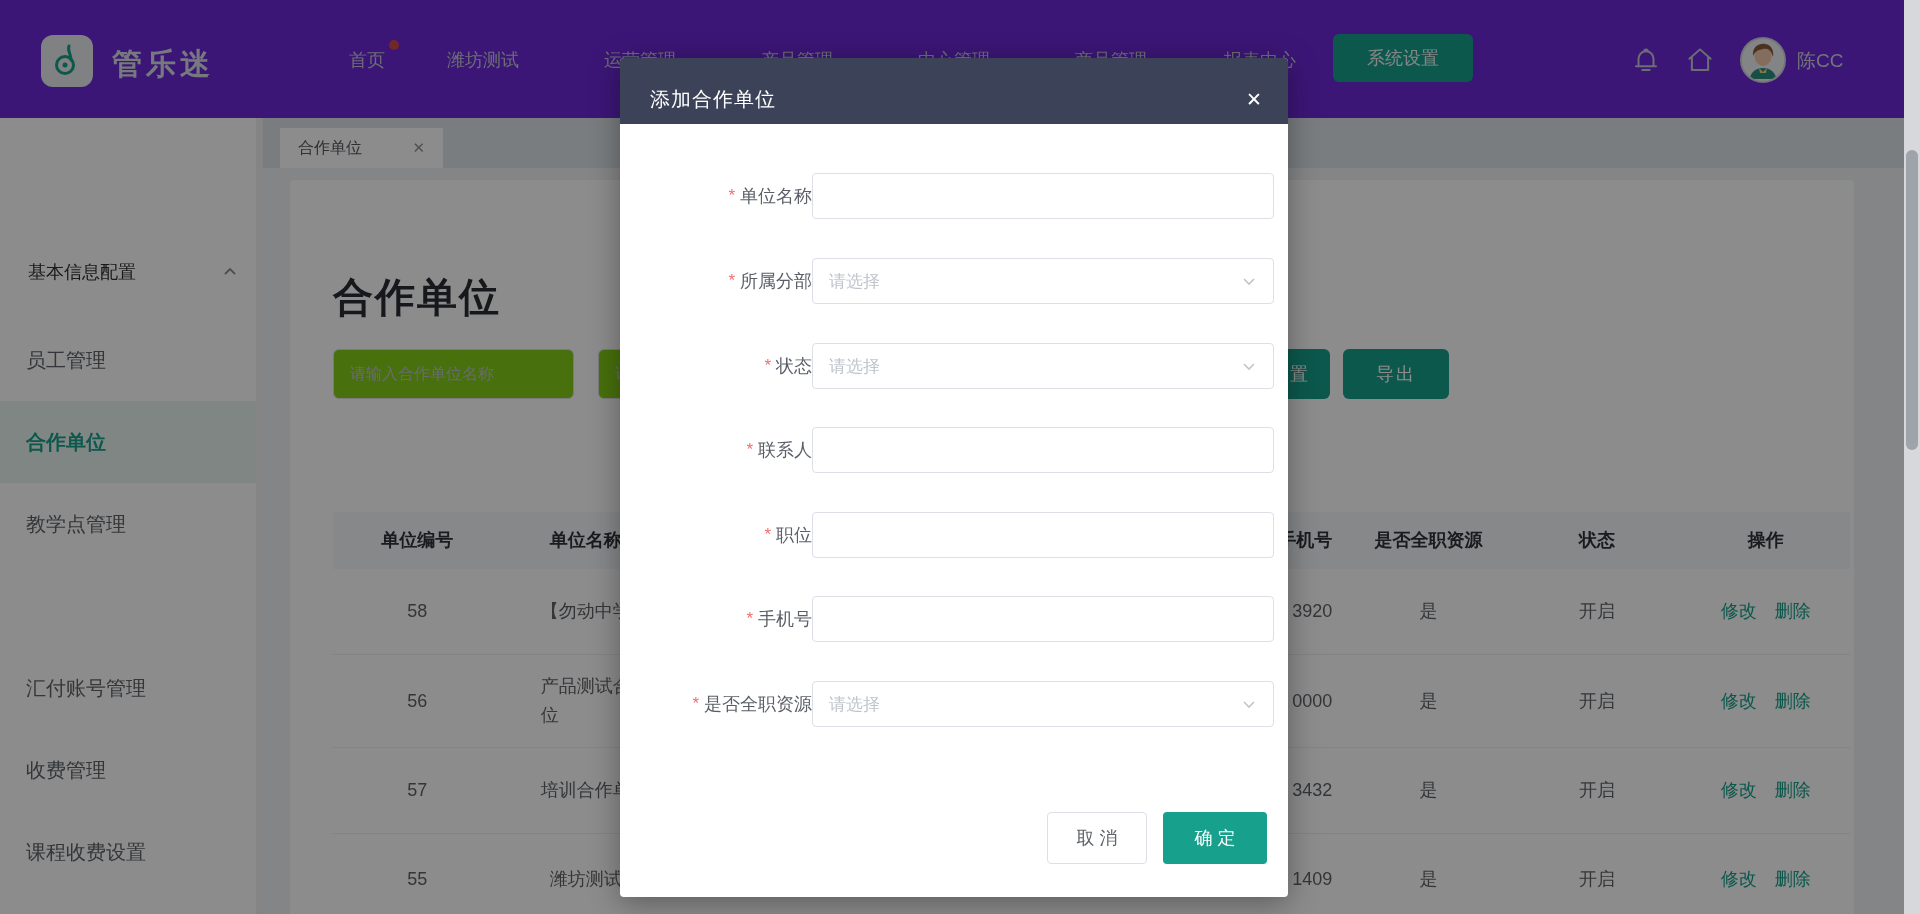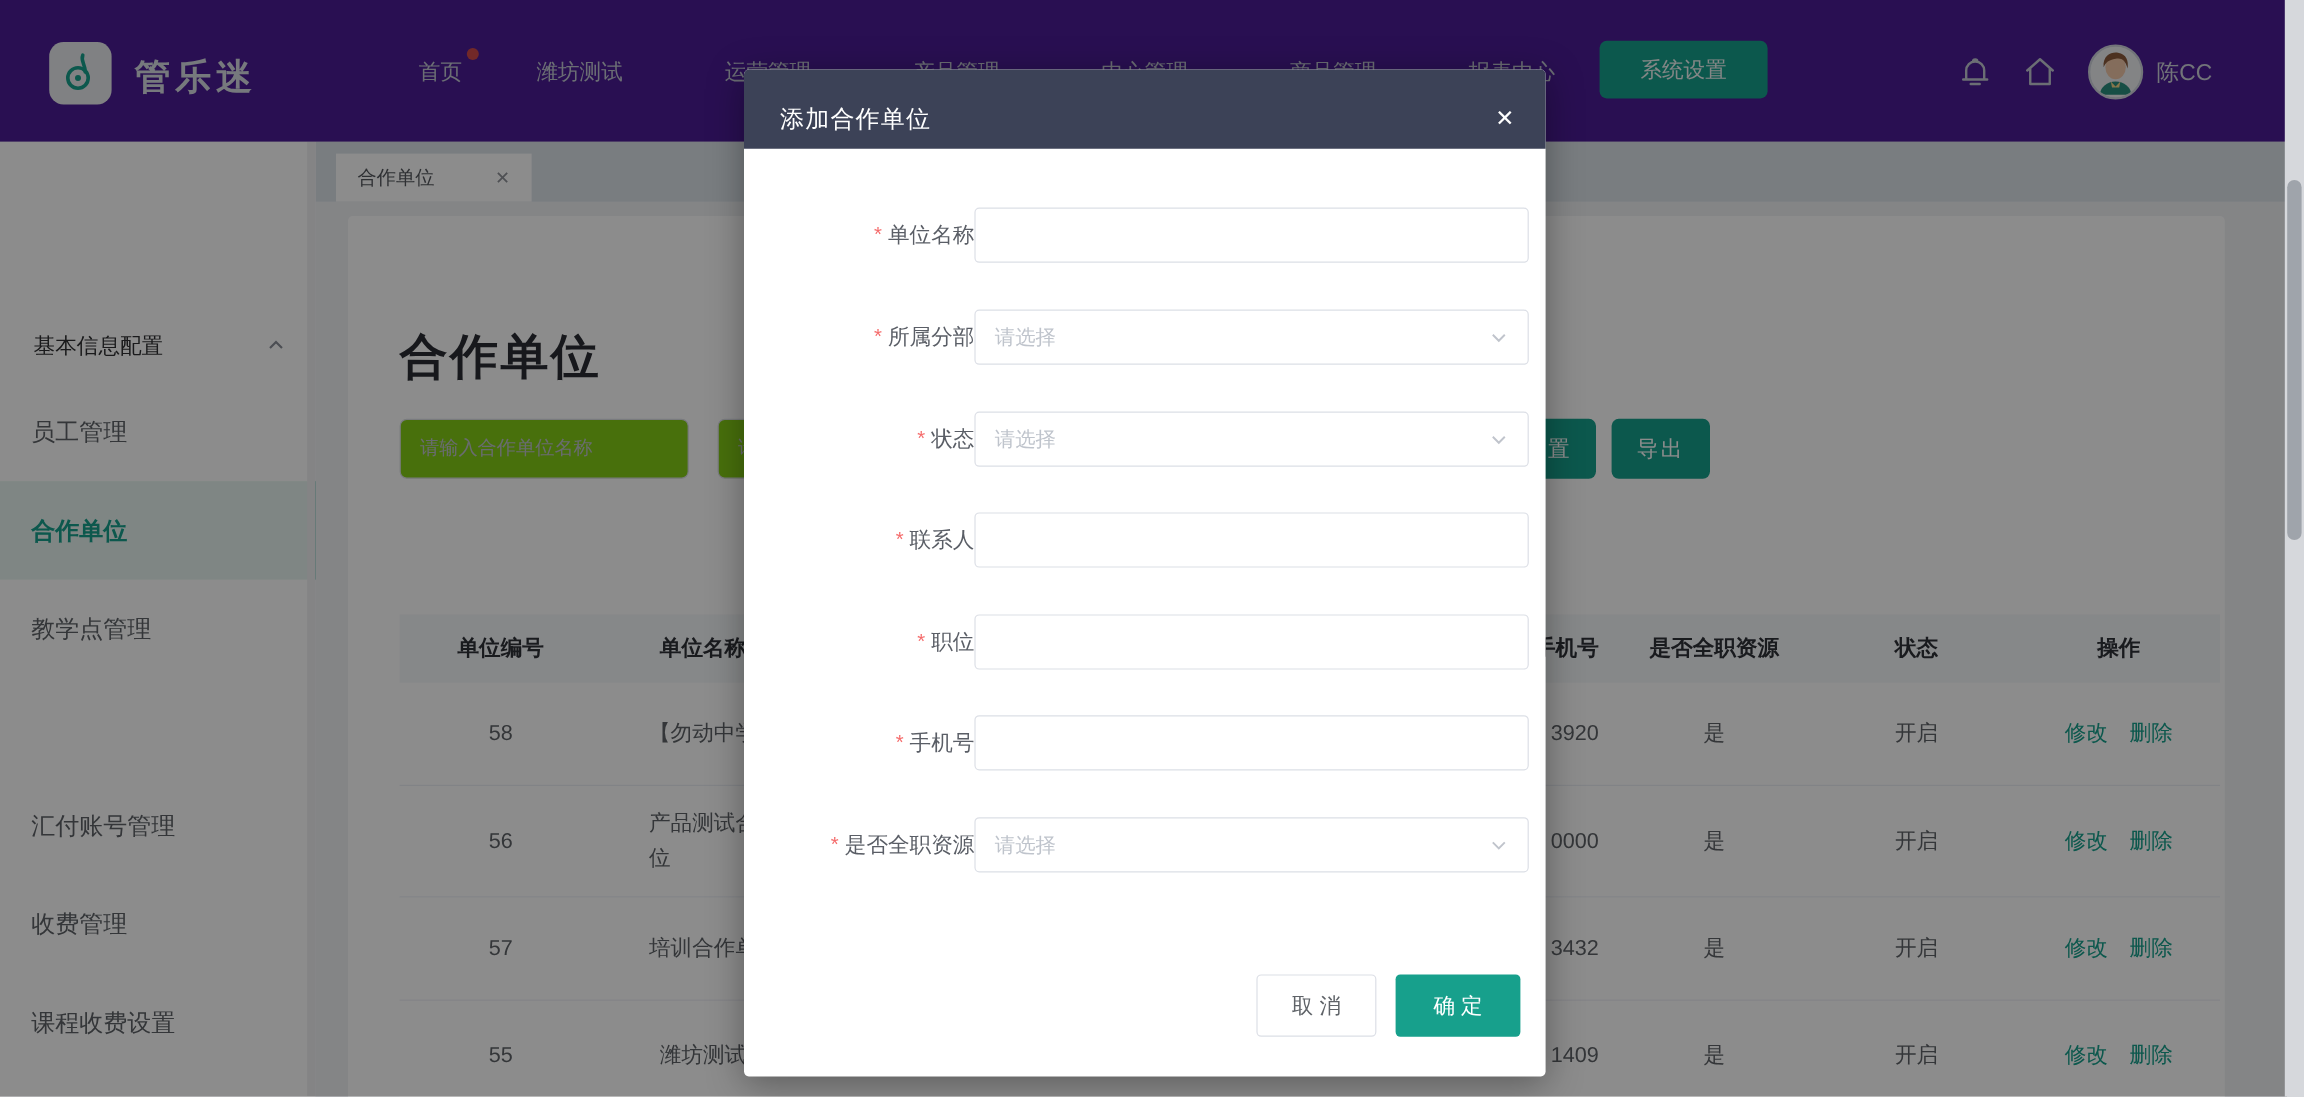--- a/index.html
+++ b/index.html
@@ -1,34 +1,34 @@
 <!DOCTYPE html>
 <html><head>
 <meta charset="utf-8">
 <style>
   * { margin:0; padding:0; box-sizing:border-box; }
   html,body { width:1920px; height:914px; overflow:hidden; }
   body { font-family:"Liberation Sans","DejaVu Sans",sans-serif; position:relative; background:#f0f2f5; }
   .abs { position:absolute; }
 
   
-  .hd { position:absolute; left:0; top:0; width:1920px; height:118px; background:#4c1d95; z-index:10; }
+  .hd { position:absolute; left:0; top:0; width:1920px; height:118px; background:#6d28d9; z-index:10; }
   .logo-box { left:41px; top:35px; width:52px; height:52px; border-radius:12px; background:#e9ebee; display:flex; align-items:center; justify-content:center; }
   .brand { left:112px; top:44px; font-size:30px; font-weight:700; color:#d8dce4; letter-spacing:4px; }
   .nav-item { top:48px; transform:translateX(-50%); font-size:18px; color:#c3c9d4; white-space:nowrap; cursor:pointer; }
   .nav-dot { position:absolute; right:-14px; top:-8px; width:10px; height:10px; border-radius:50%; background:#cf4a4a; }
   .sys-btn { left:1333px; top:34px; width:140px; height:48px; border-radius:6px; background:#17a08c; color:#f0f5f4; font-size:18px; display:flex; align-items:center; justify-content:center; cursor:pointer; }
   .hd-ico { top:45px; width:30px; height:30px; color:#c3c9d4; cursor:pointer; }
   .avatar { left:1740px; top:37px; width:46px; height:46px; border-radius:50%; overflow:hidden; border:2px solid #cfd4dd; background:#eef0f2; }
   .uname { left:1797px; top:48px; font-size:19px; color:#cfd4dd; }
 
   
   .sb { position:absolute; left:0; top:118px; width:263px; height:796px; background:#ffffff; z-index:5; }
   .sb-track { position:absolute; right:0; top:0; width:7px; height:100%; background:#f0f1f3; }
-  .sb-group { position:absolute; left:28px; width:210px; font-size:18px; color:#303133; display:flex; align-items:center; justify-content:space-between; cursor:pointer;margin-top:16px; }
+  .sb-group { position:absolute; left:28px; width:210px; font-size:18px; color:#303133; display:flex; align-items:center; justify-content:space-between; cursor:pointer; }
   .sb-item { position:absolute; left:0; width:263px; height:82px; padding-left:26px; display:flex; align-items:center; font-size:20px; color:#5f6368; cursor:pointer; }
   .sb-item.active { background:#e8f5f1; color:#17a08c; font-weight:700; border-right:5px solid #17a08c; }
   .chev { width:16px; height:16px; color:#8a8f98; }
 
   
   .main { position:absolute; left:263px; top:118px; width:1657px; height:796px; background:#f0f2f5; }
   .tabbar { position:absolute; left:0; top:0; width:1657px; height:50px; background:#dde3ea; }
   .tab { position:absolute; left:17px; top:10px; width:163px; height:40px; background:#ffffff; display:flex; align-items:center; font-size:16px; color:#55585e; padding:0 18px; cursor:pointer; }
   .tab-close { margin-left:auto; color:#909399; font-size:15px; cursor:pointer; }
   .card { position:absolute; left:27px; top:62px; width:1564px; height:760px; background:#ffffff; border-radius:4px; }
@@ -143,21 +143,21 @@
     </div>
   </div>
 
   <div class="card">
     <div class="pg-title">合作单位</div>
 
     <input class="s-input" style="left: 43px; top: 169px; width: 241px;" placeholder="请输入合作单位名称">
     <input class="s-input" style="left: 308px; top: 169px; width: 240px;" placeholder="请选择">
 
     <div class="t-btn" style="left:960px; top:169px; width:80px;">重置</div>
-    <div class="t-btn" style="left:1053px; top:169px; width:82px;">导出</div>
+    <div class="t-btn" style="left:1053px; top:169px; width:106px;">导出</div>
 
     <div class="tbl">
       <div class="trow head">
         <div class="tcell">单位编号</div>
         <div class="tcell">单位名称</div>
         <div class="tcell"></div>
         <div class="tcell"></div>
         <div class="tcell"></div>
         <div class="tcell phone">手机号</div>
         <div class="tcell">是否全职资源</div>

